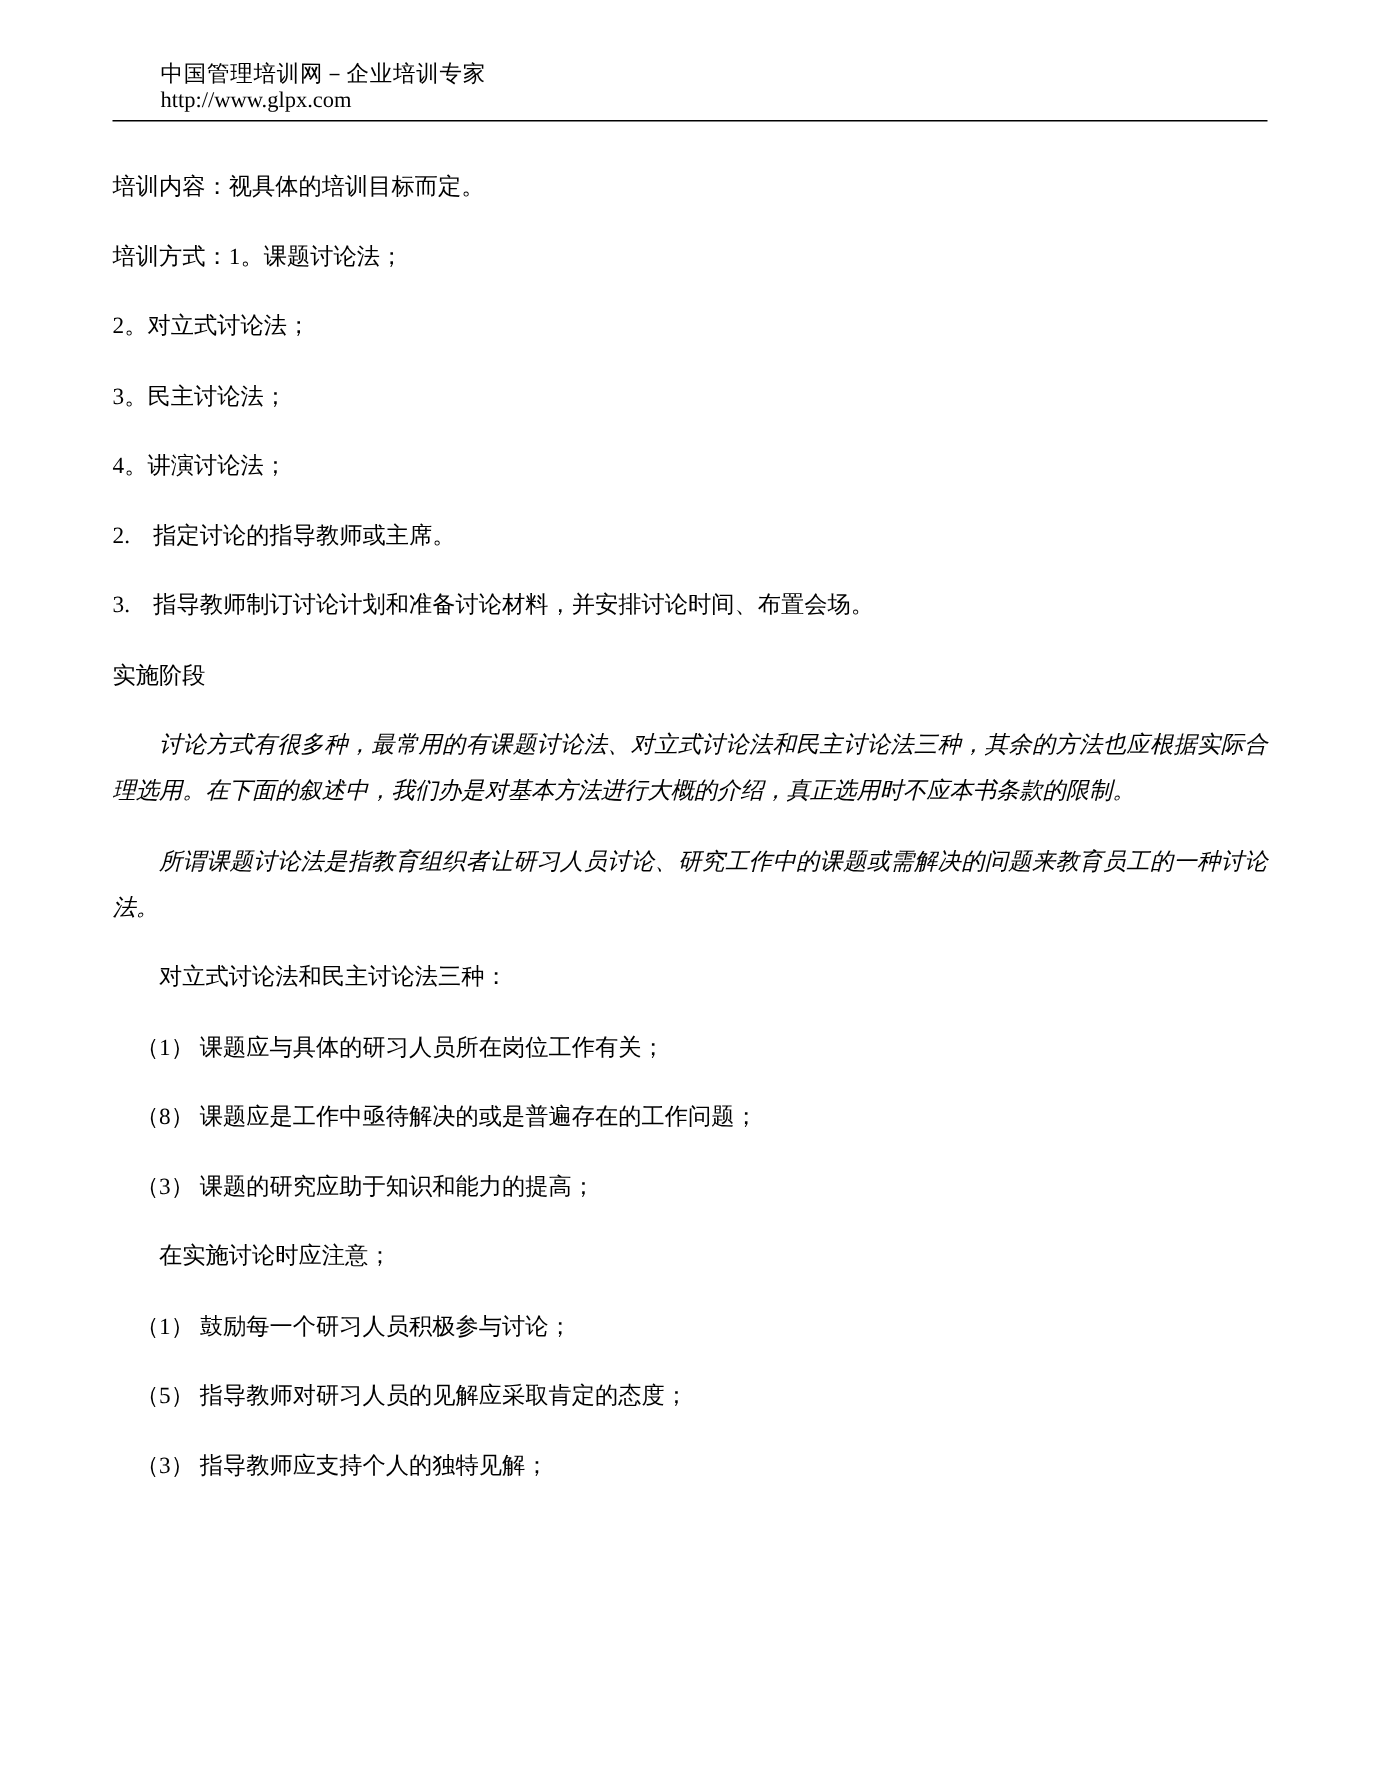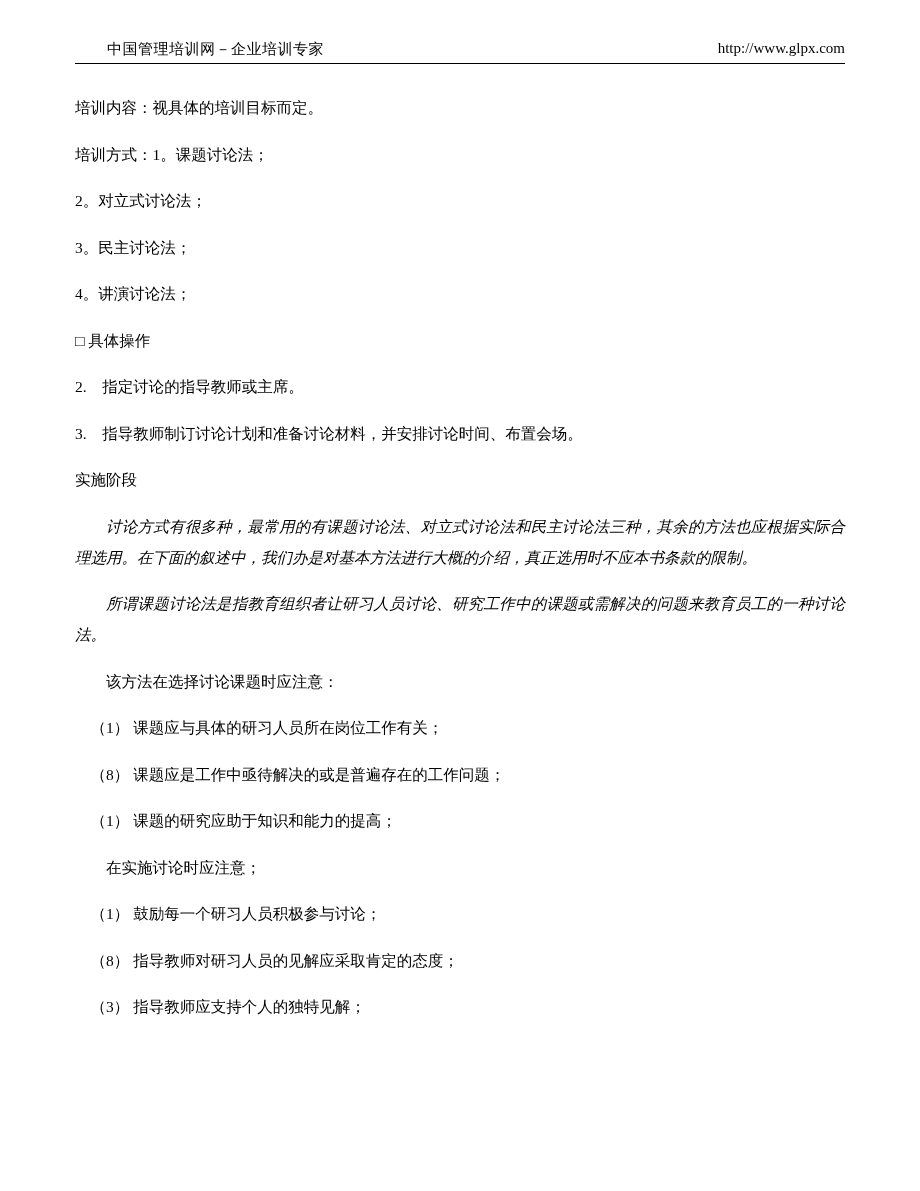--- a/index.html
+++ b/index.html
@@ -16,20 +16,21 @@
     box-sizing: border-box;
   }
   .header {
     display: flex;
     justify-content: space-between;
     font-size: 15px;
     padding-bottom: 4px;
     border-bottom: 1px solid #000;
     margin-bottom: 28px;
     padding-left: 32px;
+    flex-direction: column;
   }
   .header-left {
     letter-spacing: 0.5px;
   }
   .header-right {
     font-family: "Times New Roman", serif;
   }
   .body {
     font-size: 15.5px;
     line-height: 2.0;
@@ -56,29 +57,28 @@
   <div class="header">
     <span class="header-left">中国管理培训网－企业培训专家</span>
     <span class="header-right">http://www.glpx.com</span>
   </div>
   <div class="body">
     <p class="line">培训内容：视具体的培训目标而定。</p>
     <p class="line">培训方式：1。课题讨论法；</p>
     <p class="line">2。对立式讨论法；</p>
     <p class="line">3。民主讨论法；</p>
     <p class="line">4。讲演讨论法；</p>
-    <p class="line">□ 具体操作</p>
     <p class="line">2.　指定讨论的指导教师或主席。</p>
     <p class="line">3.　指导教师制订讨论计划和准备讨论材料，并安排讨论时间、布置会场。</p>
     <p class="line">实施阶段</p>
     <p class="line indent just">讨论方式有很多种，最常用的有课题讨论法、对立式讨论法和民主讨论法三种，其余的方法也应根据实际合理选用。在下面的叙述中，我们办是对基本方法进行大概的介绍，真正选用时不应本书条款的限制。</p>
     <p class="line indent just">所谓课题讨论法是指教育组织者让研习人员讨论、研究工作中的课题或需解决的问题来教育员工的一种讨论法。</p>
-    <p class="line indent">该方法在选择讨论课题时应注意：</p>
+    <p class="line indent">对立式讨论法和民主讨论法三种：</p>
     <p class="line indent-half">（1） 课题应与具体的研习人员所在岗位工作有关；</p>
     <p class="line indent-half">（8） 课题应是工作中亟待解决的或是普遍存在的工作问题；</p>
-    <p class="line indent-half">（1） 课题的研究应助于知识和能力的提高；</p>
+    <p class="line indent-half">（3） 课题的研究应助于知识和能力的提高；</p>
     <p class="line indent">在实施讨论时应注意；</p>
     <p class="line indent-half">（1） 鼓励每一个研习人员积极参与讨论；</p>
-    <p class="line indent-half">（8） 指导教师对研习人员的见解应采取肯定的态度；</p>
+    <p class="line indent-half">（5） 指导教师对研习人员的见解应采取肯定的态度；</p>
     <p class="line indent-half">（3） 指导教师应支持个人的独特见解；</p>
 
   </div>
 </div>
 
 </body></html>

